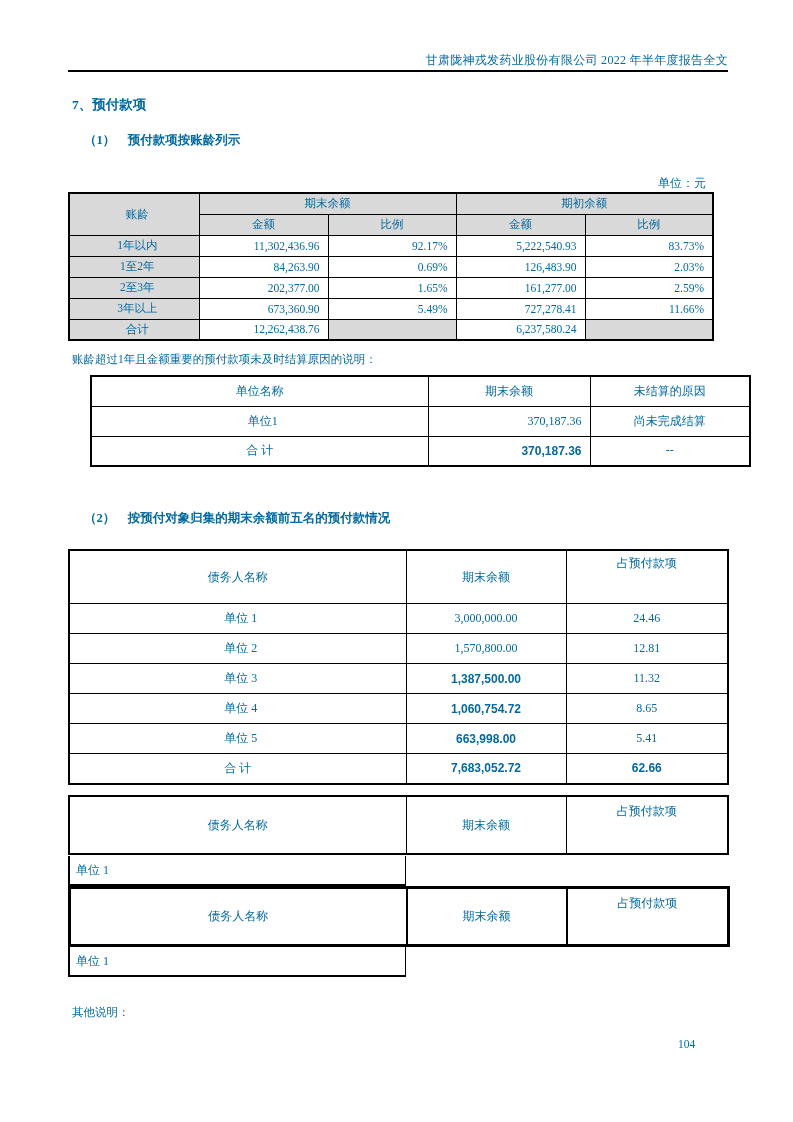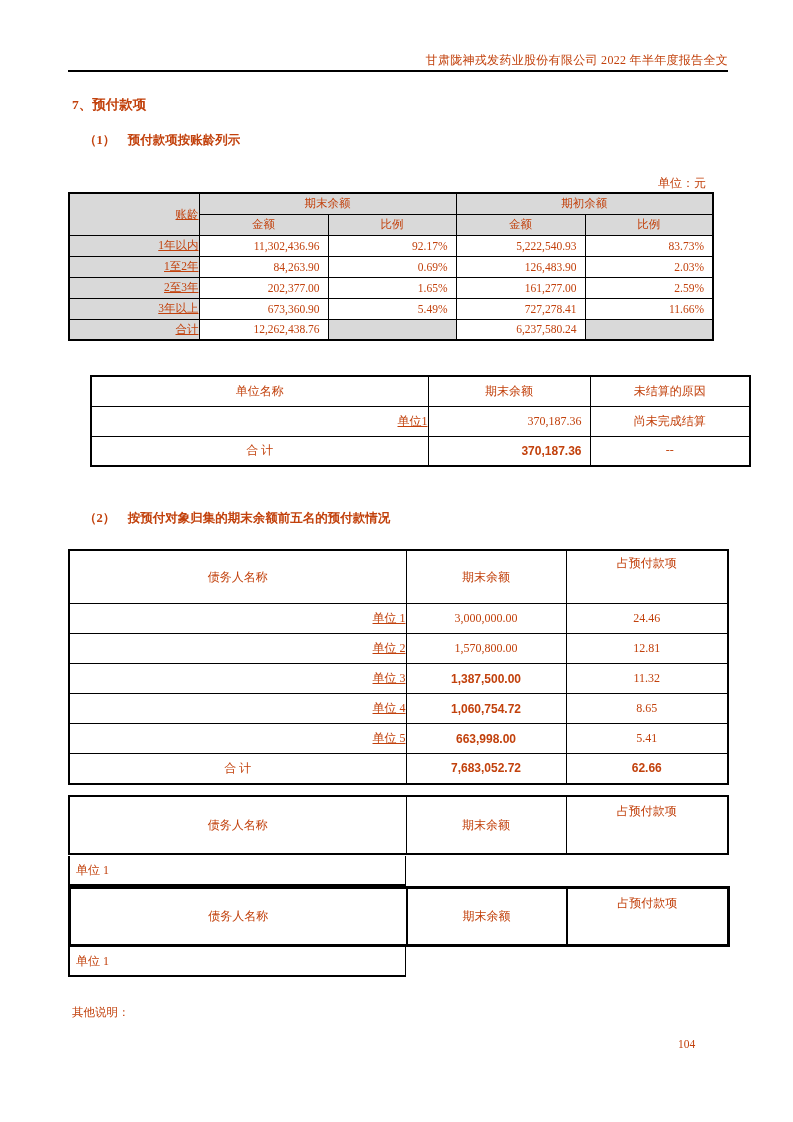--- a/index.html
+++ b/index.html
@@ -1,19 +1,19 @@
 <!DOCTYPE html>
 <html><head>
 <meta charset="utf-8">
 <style>
   * { margin:0; padding:0; box-sizing:border-box; }
   body { background:#888; font-family:"Liberation Serif","DejaVu Serif",serif; }
   .page {
     position:relative; width:793px; height:1122px; margin:0 auto;
-    background:#ffffff; color:#c2410c; overflow:hidden;
+    background:#ffffff; color:#0369a1; overflow:hidden;
   }
   .doc-header {
     position:absolute; top:52px; left:68px; width:660px;
     text-align:right; font-size:12px; letter-spacing:0.3px;
   }
   .header-rule { position:absolute; top:70px; left:68px; width:660px; height:2px; background:#000; }
   .h7  { position:absolute; top:96px;  left:72px; font-size:13.5px; font-weight:bold; }
   .h71 { position:absolute; top:132px; left:84px; font-size:12.5px; font-weight:bold;text-align:right; }
   .h72 { position:absolute; top:510px; left:84px; font-size:12.5px; font-weight:bold; }
   .unit { position:absolute; top:175px; left:68px; width:638px; text-align:right; font-size:12px; }
@@ -22,21 +22,21 @@
   .page-num { position:absolute; top:1038px; left:660px; width:53px; text-align:center; font-size:11.5px; }
 
   table { border-collapse:collapse; table-layout:fixed; position:absolute; }
   td { border:1px solid #000; font-size:11.5px; overflow:hidden; }
 
   
   .t1 { left:68px; top:192px; width:645px; border:2px solid #000; }
   .t1 td { height:21px; }
   .gray { background:#d9d9d9; }
   .center { text-align:center; }
-  .lbl { text-align:right; padding-left:6px;text-decoration:underline; }
+  .lbl { text-align:center; padding-left:6px; }
   .num { text-align:right; padding-right:8px; }
 
   
   .t2 { left:68px; top:375px; width:659px; border:2px solid #000;margin-left:22px; }
   .t2 td { height:30px; font-size:12px; }
 
   
   .t3 { left:68px; top:549px; width:659px; border:2px solid #000; }
   .t3 td { height:30px; font-size:12px; }
   .hdr-cell { height:58px; }
@@ -120,20 +120,21 @@
       <tr>
         <td class="gray lbl">合计</td>
         <td class="num">12,262,438.76</td>
         <td class="gray"></td>
         <td class="num">6,237,580.24</td>
         <td class="gray"></td>
       </tr>
     </tbody>
   </table>
 
+  <div class="note1">账龄超过1年且金额重要的预付款项未及时结算原因的说明：</div>
 
   <table class="t2">
     <colgroup>
         <col style="width:337px">
         <col style="width:162px">
         <col style="width:160px">
       </colgroup>
     <tbody>
       <tr>
         <td class="center">单位名称</td>

